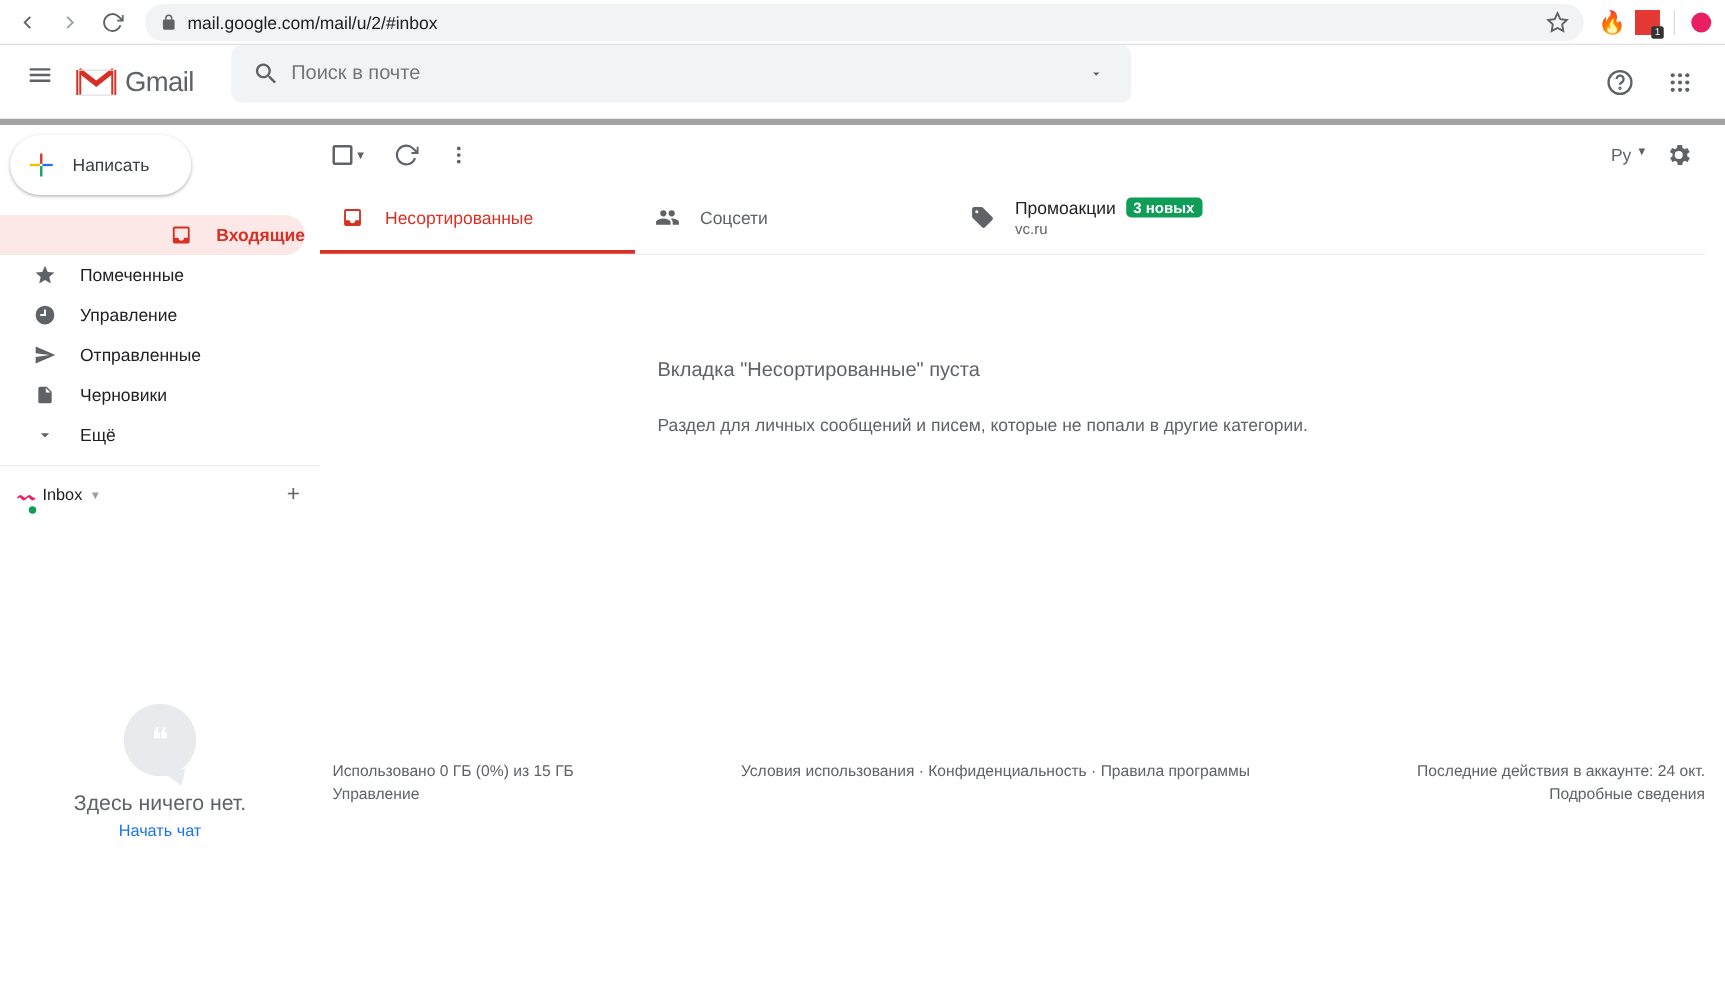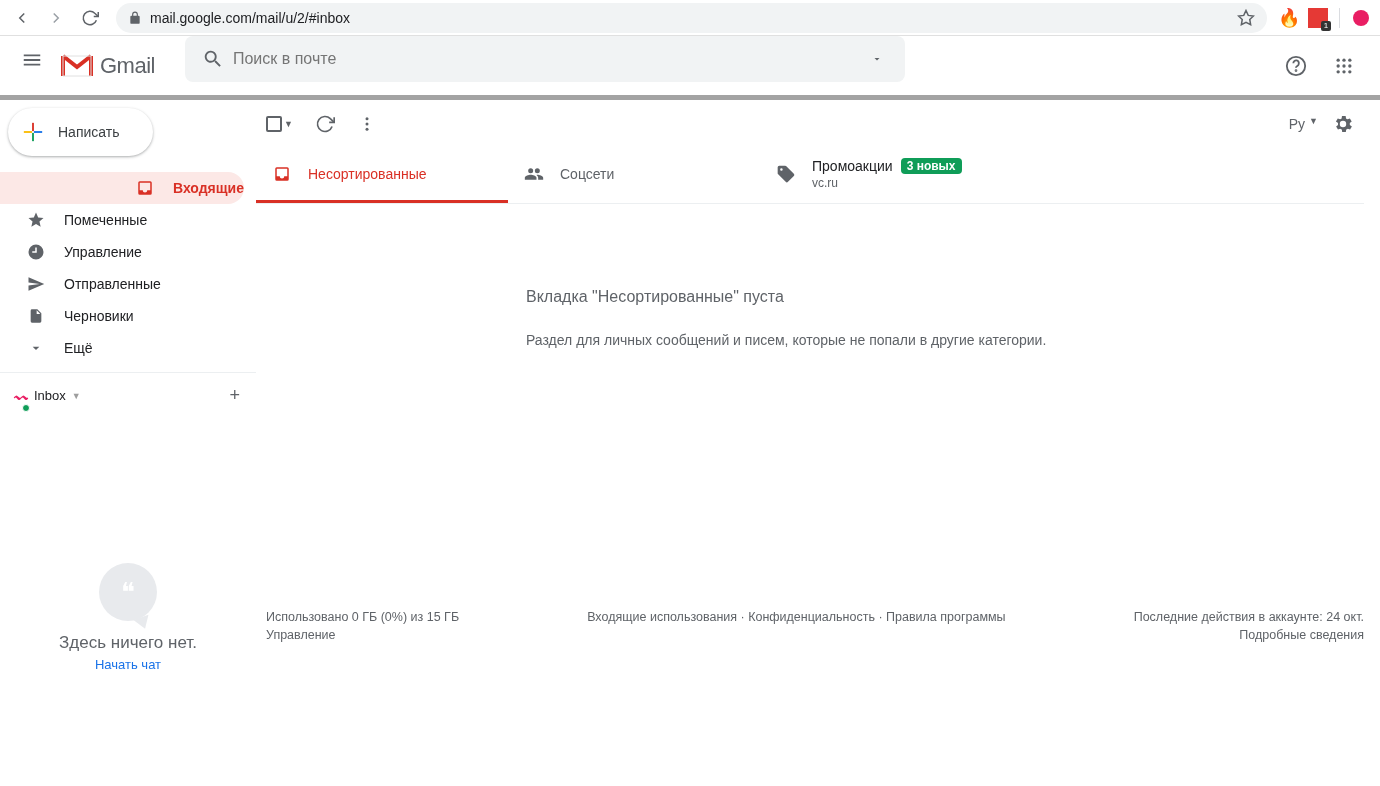--- a/index.html
+++ b/index.html
@@ -357,21 +357,21 @@
         <div class="empty-desc">Раздел для личных сообщений и писем, которые не попали в другие категории.</div>
       </div>
 
       <div class="footer">
         <div class="col">
           <span>Использовано 0 ГБ (0%) из 15 ГБ</span>
           <span class="flink">Управление</span>
         </div>
         <div class="col center">
           <div>
-            <span class="flink">Входящие использования</span><span> · </span><span class="flink">Конфиденциальность</span><span> · </span><span class="flink">Правила программы</span>
+            <span class="flink">Условия использования</span><span> · </span><span class="flink">Конфиденциальность</span><span> · </span><span class="flink">Правила программы</span>
           </div>
         </div>
         <div class="col right">
           <span>Последние действия в аккаунте: 24 окт.</span>
           <span class="flink">Подробные сведения</span>
         </div>
       </div>
     </div>
   </div>
 </div>

